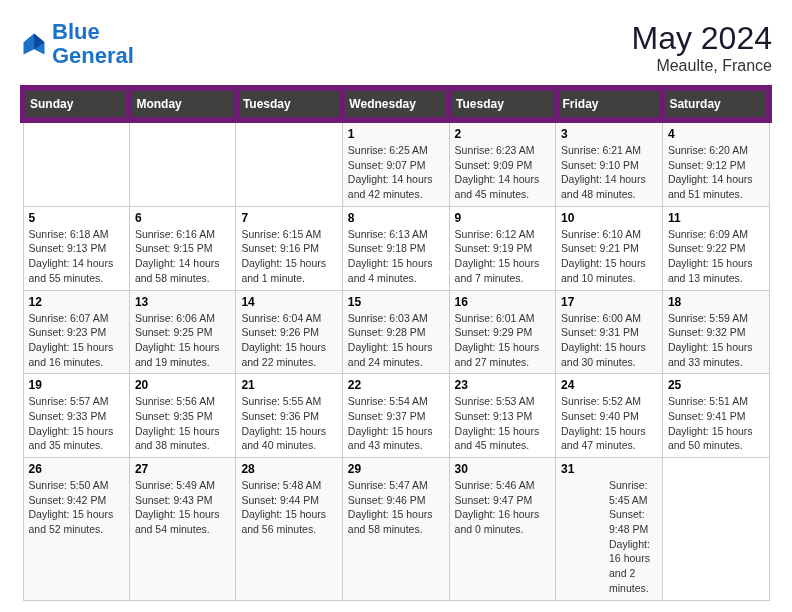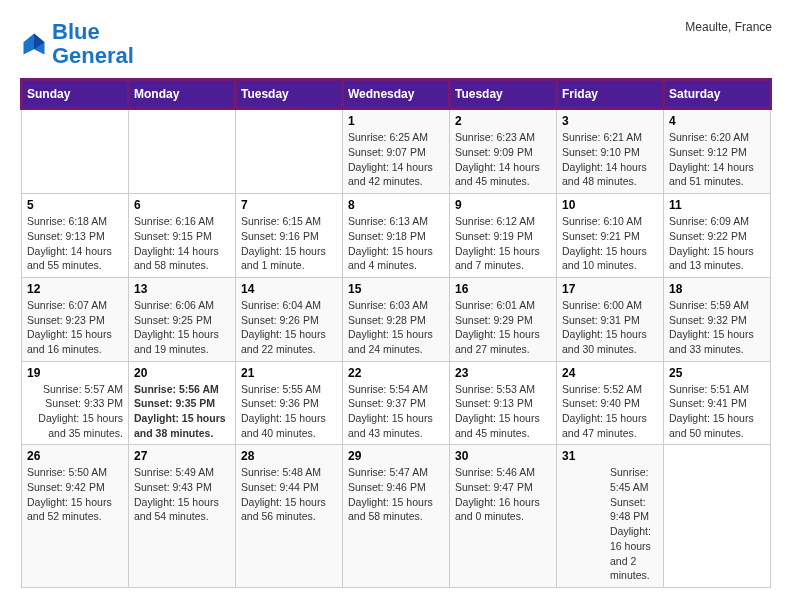--- a/index.html
+++ b/index.html
@@ -36,36 +36,36 @@
     }
     .title-block {
       text-align: right;
     }
     .month-year {
       font-size: 32px;
       color: #1a1a2e;
       font-weight: normal;
     }
     .location {
-      font-size: 12px;
+      font-size: 16px;
       color: #333;
     }
     table {
       width: 100%;
       border-collapse: collapse;
       font-size: 11px;
     }
     thead tr th {
-      background-color: #4c1d95;
+      background-color: #404040;
       color: #fff;
       padding: 6px 4px;
       text-align: left;
       font-weight: bold;
       font-size: 12px;
-      border: 3px solid #701a75;
+      border: 6px solid #701a75;
     }
     tbody tr td {
       border: 1px solid #ccc;
       vertical-align: top;
       padding: 4px 5px;
       width: 107px;
       min-height: 80px;
       background: #fff;
     }
     tbody tr:nth-child(odd) td {
@@ -97,20 +97,21 @@
     <svg class="logo-icon" viewBox="0 0 32 32">
       <polygon points="16,4 28,14 28,28 16,22 4,28 4,14" fill="#1a73c8"></polygon>
       <polygon points="16,4 28,14 16,22" fill="#0d47a1"></polygon>
     </svg>
     <div class="logo-text">
       <div><span style="color:#1a73c8">Blue</span></div>
       <div><span>General</span></div>
     </div>
   </div>
   <div class="title-block">
+    <div class="month-year">May 2024</div>
     <div class="location">Meaulte, France</div>
   </div>
 </div>
 
 <table>
   <thead>
     <tr id="thead-row">
         <th>Sunday</th>
         <th>Monday</th>
         <th>Tuesday</th>
@@ -252,28 +253,28 @@
           <span class="day-num">18</span>
           <div class="day-info" style="white-space: pre-line;">Sunrise: 5:59 AM
 Sunset: 9:32 PM
 Daylight: 15 hours
 and 33 minutes.</div>
         </td>
       </tr>
       <tr>
         <td>
           <span class="day-num">19</span>
-          <div class="day-info" style="white-space: pre-line; text-align: right;">Sunrise: 5:57 AM
+          <div class="day-info" style="white-space: pre-line;">Sunrise: 5:57 AM
 Sunset: 9:33 PM
 Daylight: 15 hours
 and 35 minutes.</div>
         </td>
         <td>
           <span class="day-num">20</span>
-          <div class="day-info" style="white-space: pre-line; font-weight: bold;">Sunrise: 5:56 AM
+          <div class="day-info" style="white-space: pre-line;">Sunrise: 5:56 AM
 Sunset: 9:35 PM
 Daylight: 15 hours
 and 38 minutes.</div>
         </td>
         <td>
           <span class="day-num">21</span>
           <div class="day-info" style="white-space: pre-line;">Sunrise: 5:55 AM
 Sunset: 9:36 PM
 Daylight: 15 hours
 and 40 minutes.</div>

